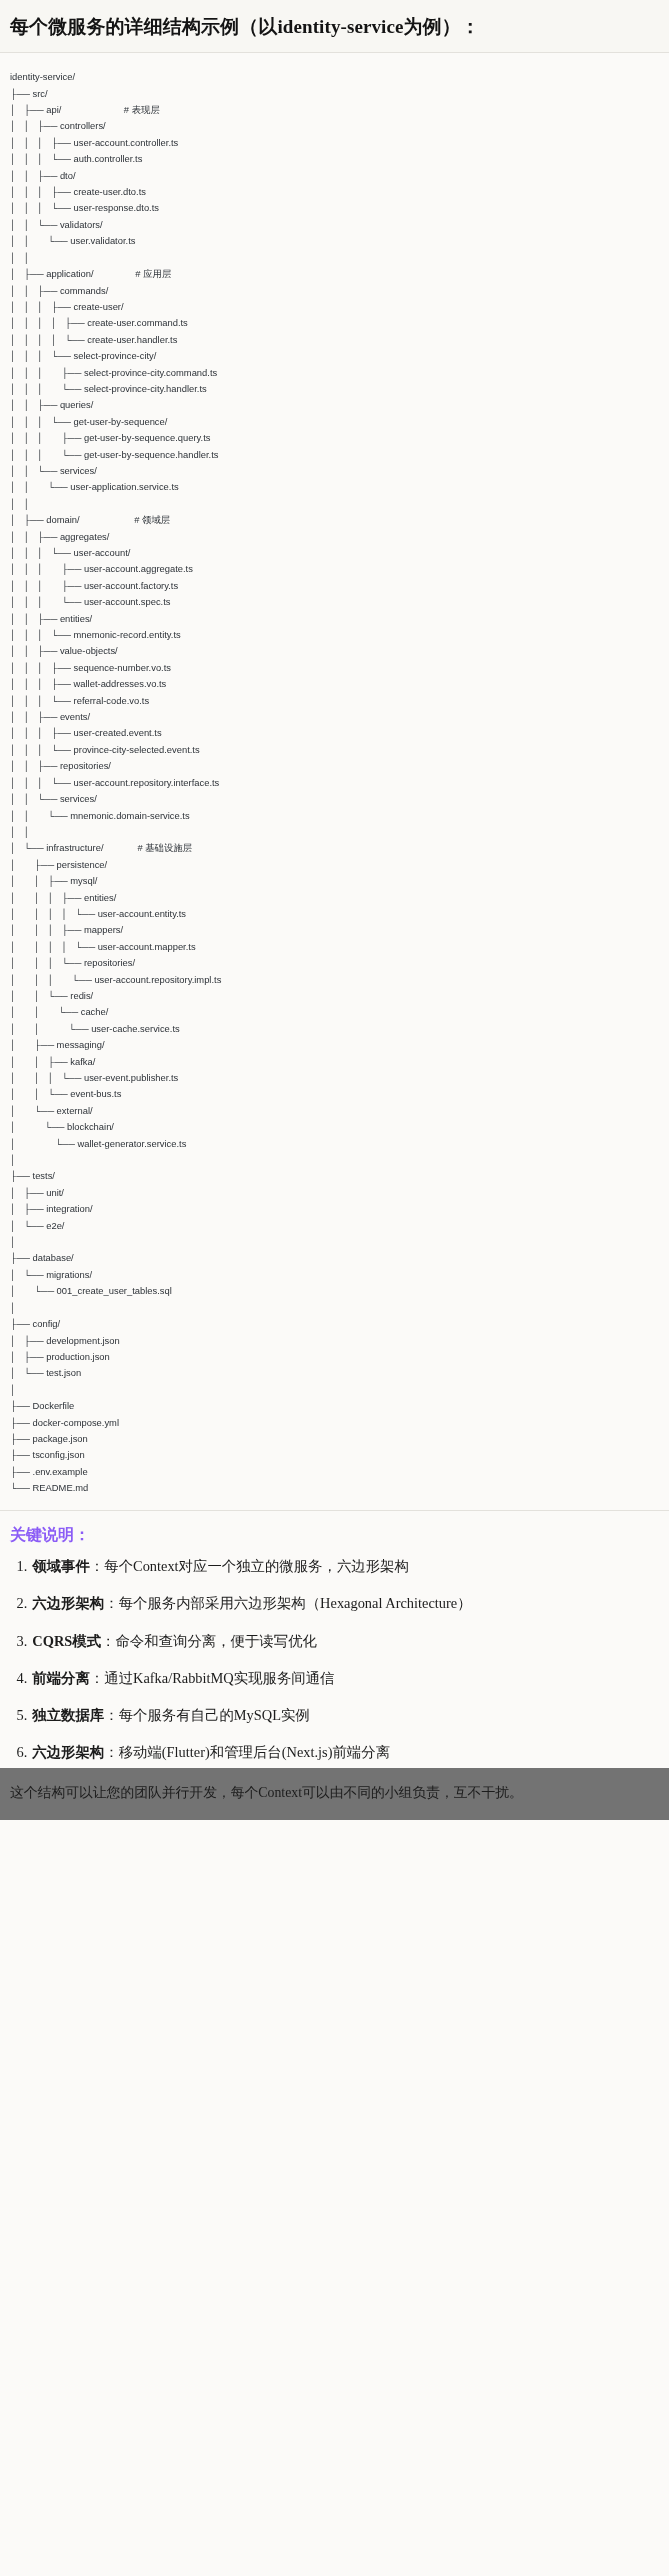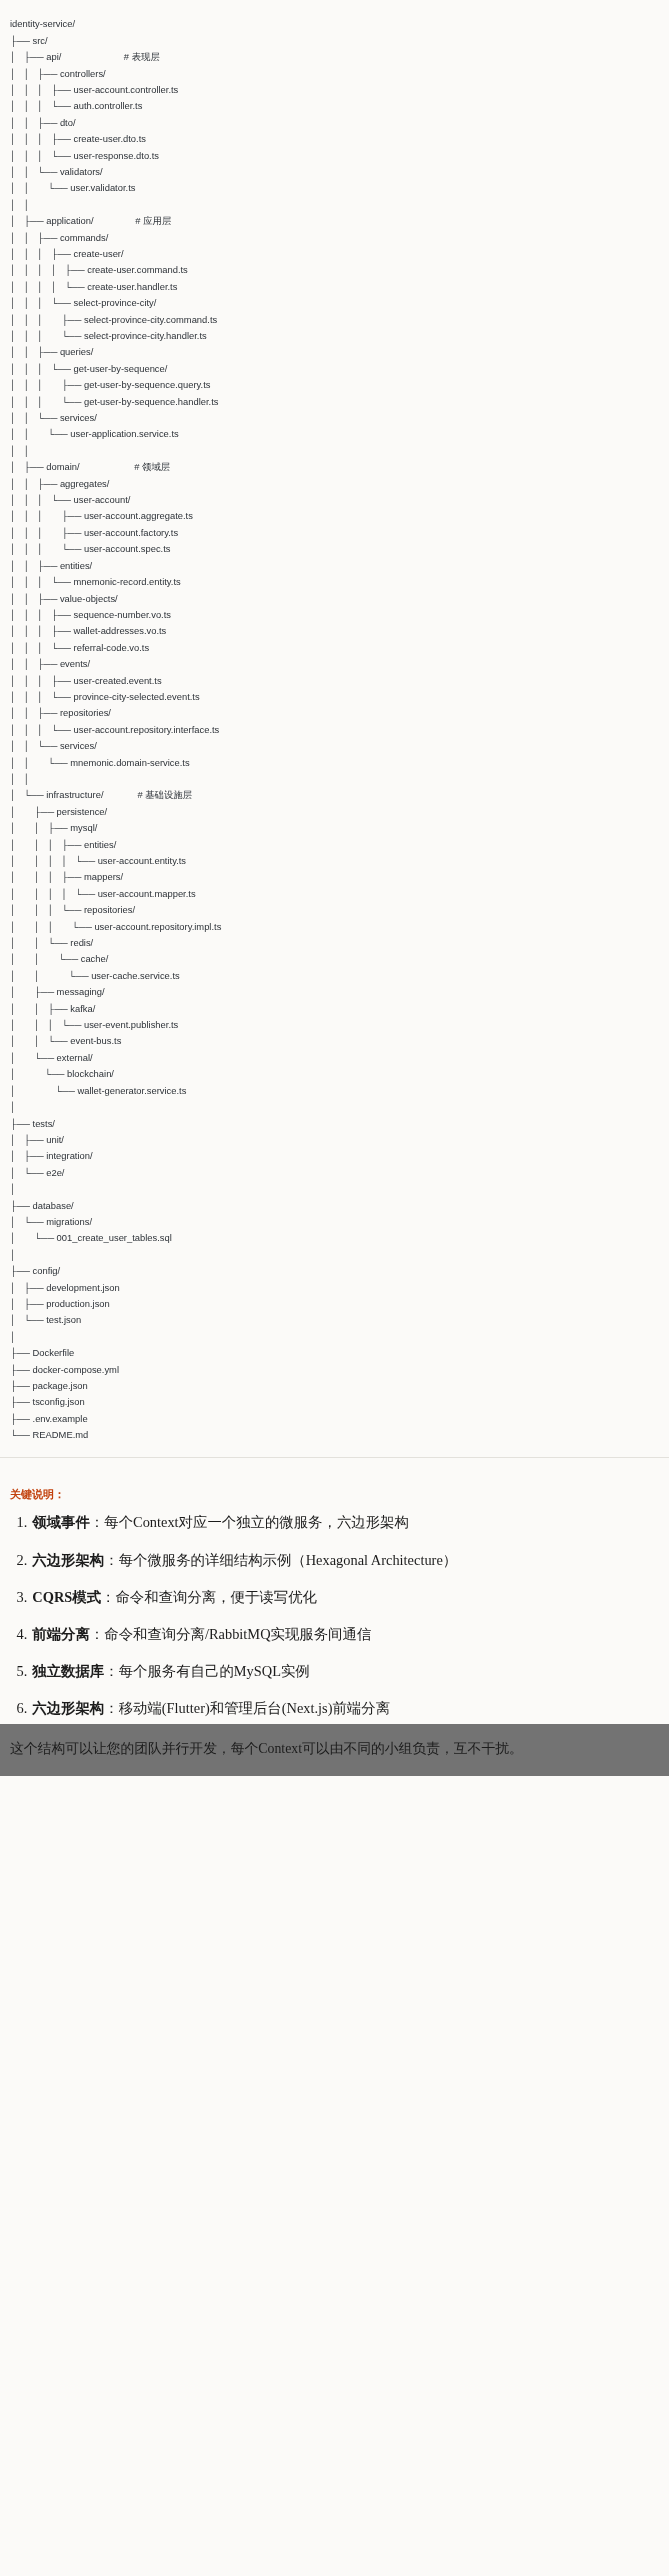--- a/index.html
+++ b/index.html
@@ -55,24 +55,24 @@
 
   
   .notes-block {
     background: #fbfaf8;
     border-top: 0.6px solid #e3e1dc;
     padding: 12.5px 10px 5px 10px;
   }
   .notes-title {
     font-family: "Liberation Serif", "DejaVu Serif", serif;
     font-weight: bold;
-    font-size: 11px;
+    font-size: 16px;
     line-height: 1.4;
-    color: #c2410c;
-    margin: 16px 0 10px 0;
+    color: #8b5cf6;
+    margin: 0 0 10px 0;
   }
   ol.notes {
     margin: 0;
     padding: 0 0 0 21px;
     list-style-position: outside;
   }
   ol.notes > li {
     font-family: "Liberation Serif", "DejaVu Serif", serif;
     font-size: 14.4px;
     line-height: 1.45;
@@ -93,20 +93,23 @@
     line-height: 1.5;
     color: #1c1c1c;
     margin: 0;
   }
 </style>
 </head>
 <body>
 
 <div class="page">
 
+  <div class="heading-block">
+    <h1 class="heading">每个微服务的详细结构示例（以identity-service为例）：</h1>
+  </div>
 
   <div class="code-block">
     <pre class="tree">identity-service/
 ├── src/
 │   ├── api/                        # 表现层
 │   │   ├── controllers/
 │   │   │   ├── user-account.controller.ts
 │   │   │   └── auth.controller.ts
 │   │   ├── dto/
 │   │   │   ├── create-user.dto.ts
@@ -188,23 +191,23 @@
 ├── package.json
 ├── tsconfig.json
 ├── .env.example
 └── README.md</pre>
   </div>
 
   <div class="notes-block">
     <h2 class="notes-title">关键说明：</h2>
     <ol class="notes">
         <li><b>领域事件</b><span>：</span><span>每个Context对应一个独立的微服务，六边形架构</span></li>
-        <li><b>六边形架构</b><span>：</span><span>每个微服务的详细结构示例（Hexagonal Architecture）</span></li>
+        <li><b>六边形架构</b><span>：</span><span>每个服务内部采用六边形架构（Hexagonal Architecture）</span></li>
         <li><b>CQRS模式</b><span>：</span><span>命令和查询分离，便于读写优化</span></li>
-        <li><b>前端分离</b><span>：</span><span>命令和查询分离/RabbitMQ实现服务间通信</span></li>
+        <li><b>前端分离</b><span>：</span><span>通过Kafka/RabbitMQ实现服务间通信</span></li>
         <li><b>独立数据库</b><span>：</span><span>每个服务有自己的MySQL实例</span></li>
         <li><b>六边形架构</b><span>：</span><span>移动端(Flutter)和管理后台(Next.js)前端分离</span></li>
       </ol>
   </div>
 
   <div class="closing-block">
     <p class="closing">这个结构可以让您的团队并行开发，每个Context可以由不同的小组负责，互不干扰。</p>
   </div>
 
 </div>

